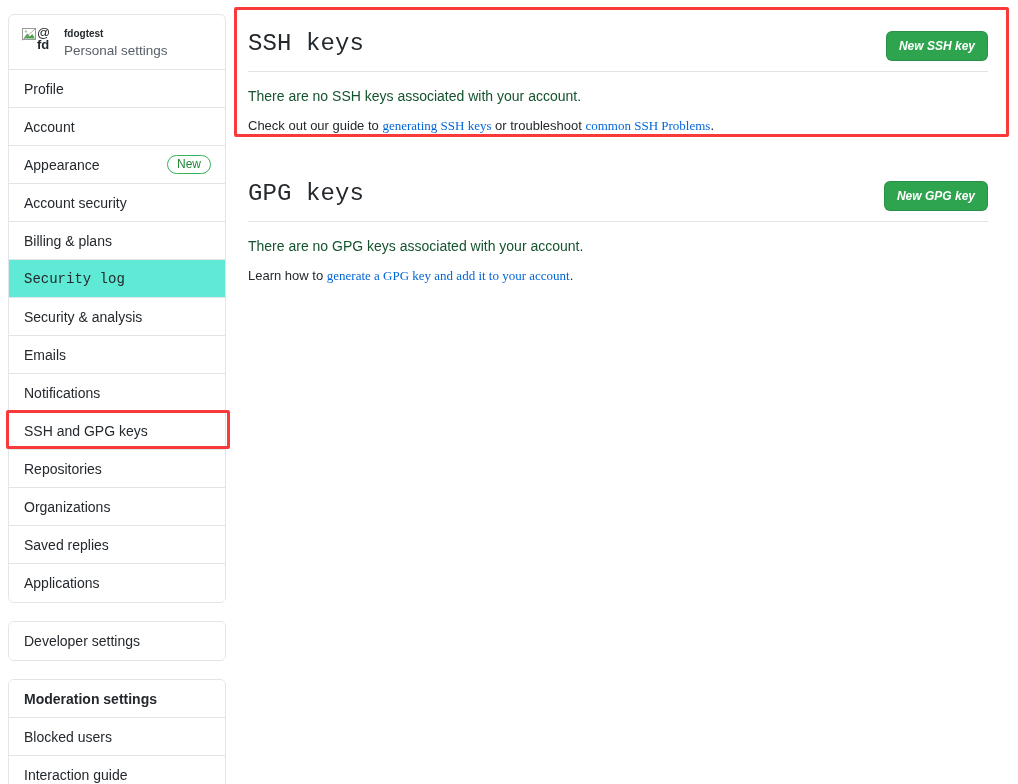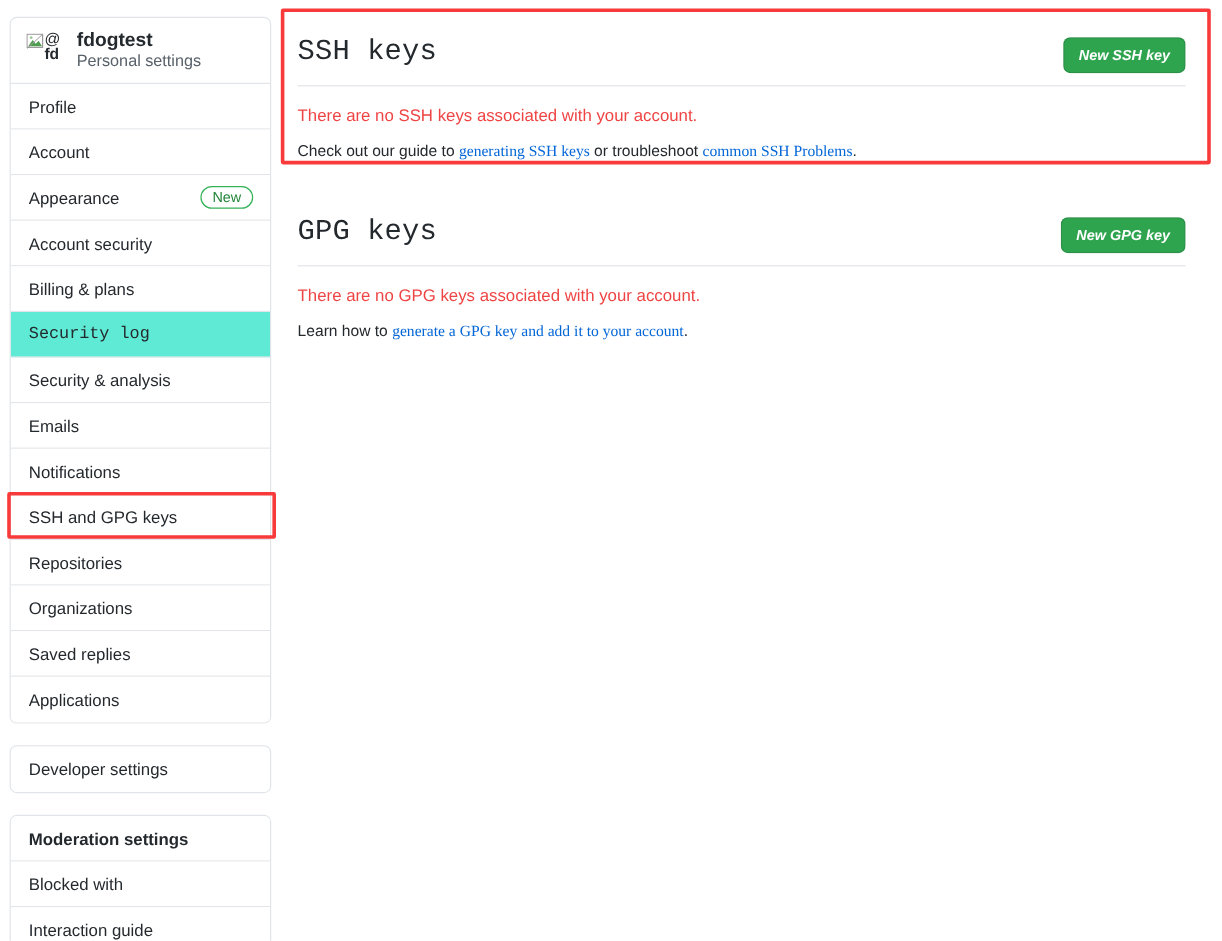--- a/index.html
+++ b/index.html
@@ -61,21 +61,21 @@
     position: absolute; left: 15px; top: -1px;
     font-family: "Liberation Sans", sans-serif;
     font-size: 13px;
   }
   .broken-img .alt2 {
     position: absolute; left: 15px; top: 11px;
     font-family: "Liberation Sans", sans-serif;
     font-size: 13px; font-weight: bold;
   }
   .user-text { display: flex; flex-direction: column; justify-content: center; }
-  .user-login { font-size: 16px; font-weight: bold; color: #24292e; line-height: 17px; }
+  .user-login { font-size: 10px; font-weight: bold; color: #24292e; line-height: 17px; }
   .user-sub { font-size: 13.5px; color: #586069; line-height: 17px; }
 
   .menu-item {
     display: flex;
     align-items: center;
     justify-content: space-between;
     height: 38px;
     padding: 0 14px 0 15px;
     font-size: 14px;
     color: #24292e;
@@ -149,21 +149,21 @@
     margin-top: 3px;
     font-style: italic;
   }
   .divider {
     border: 0;
     border-top: 1px solid #e1e4e8;
     margin: 10px 0 0 0;
   }
   .body-line-1 {
     font-size: 14px;
-    color: #ef4444;
+    color: #14532d;
     line-height: 20px;
     padding-top: 14px;
   }
   .body-line-2 {
     font-size: 13px;
     color: #24292e;
     line-height: 18px;
     padding-top: 11px;
   }
   a.lnk { color: #0366d6; text-decoration: none; cursor: pointer; font-family: Liberation Serif, serif; }
@@ -258,21 +258,21 @@
       <div class="menu-item">
         <span>Developer settings</span>
       </div>
     </div>
 
     <div class="menu-card">
       <div class="menu-item section-head">
         <span>Moderation settings</span>
       </div>
       <div class="menu-item">
-        <span>Blocked with</span>
+        <span>Blocked users</span>
       </div>
       <div class="menu-item">
         <span>Interaction guide</span>
       </div>
     </div>
 
   </div>
 
   <div id="main">
 

